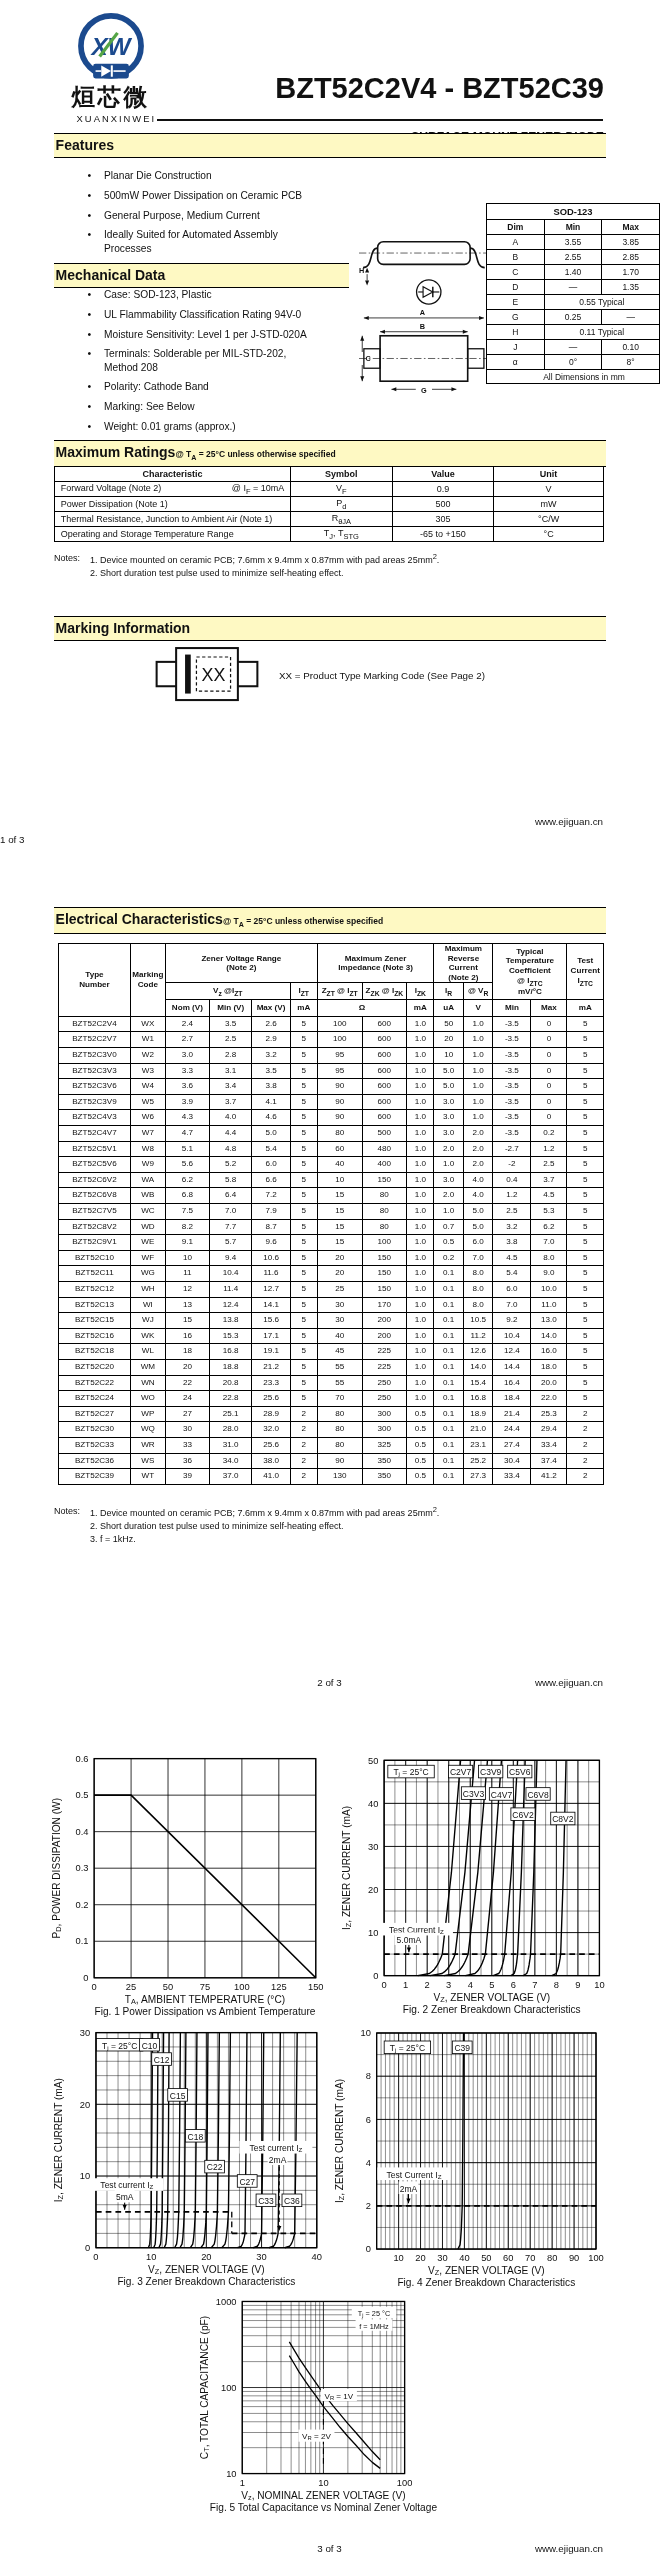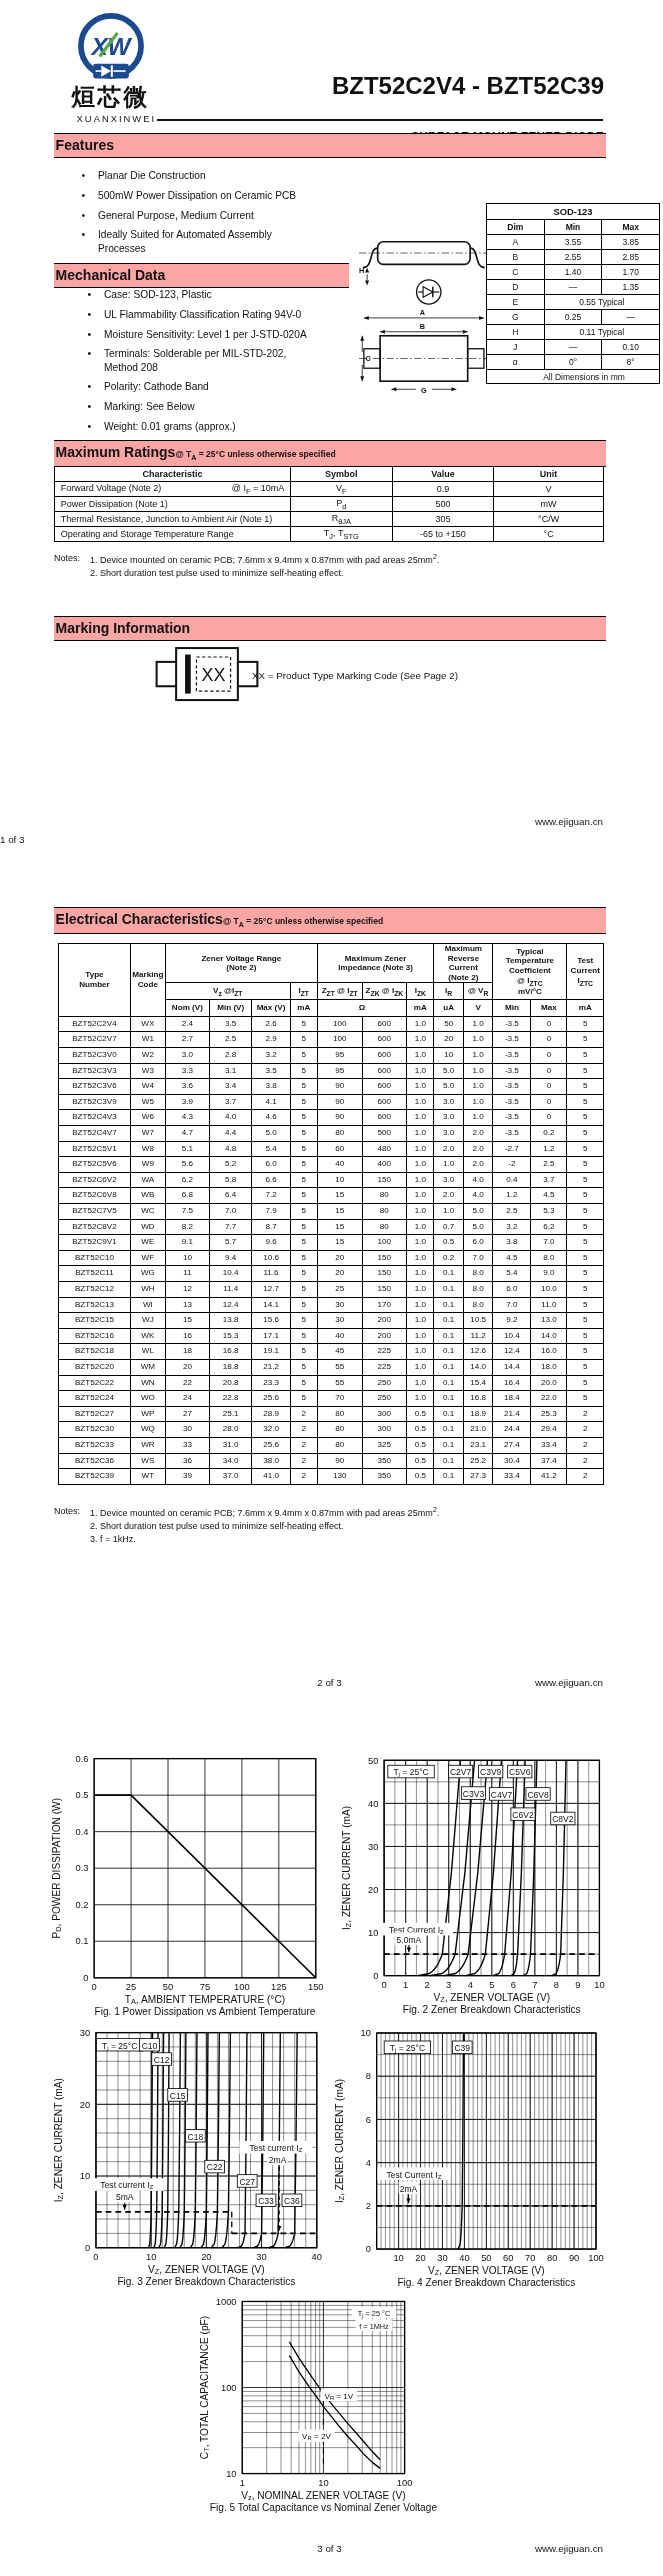--- a/index.html
+++ b/index.html
@@ -1,21 +1,21 @@
 <!DOCTYPE html>
 <html style="font-size:13px"><head>
 <meta charset="utf-8">
 <style>
   html,body{margin:0;padding:0;background:#888;}
   #page{position:relative;width:664px;height:2576px;background:#fff;color:#111;
         font-family:"Liberation Sans",sans-serif;overflow:hidden;}
   .abs{position:absolute;}
   .b{font-weight:bold;}
   .sec{position:absolute;left:54px;width:550px;border-top:1.6px solid #000;border-bottom:1.6px solid #000;
-       padding:3.3px 0 4.1px 1.6px;font-weight:bold;font-size:14px;background:#fca5a5;}
+       padding:3.3px 0 4.1px 1.6px;font-weight:bold;font-size:14px;background:#fef9c3;}
   .sec .cond{font-size:8.5px;font-weight:bold;}
   ul.blist{list-style:none;margin:0;padding:0;font-size:10.2px;line-height:1.3;}
   ul.blist li{position:relative;padding-left:23px;margin-bottom:6.5px;}
   ul.blist li::before{content:"\2022";position:absolute;left:6.5px;font-size:10.6px;}
   table{border-collapse:collapse;background:#fff;}
   
   .sod{position:absolute;left:486px;top:203px;width:174px;font-size:8.5px;border:1.6px solid #000;text-align:center;table-layout:fixed;}
   .sod th,.sod td{border:0.8px solid #000;height:14px;padding:0;}
   .sod .ttl{font-weight:bold;font-size:9.4px;height:15.4px;margin-top:14px;}
   .sod tfoot td{font-size:8.5px;height:13px;padding-left:22px;}
@@ -45,28 +45,28 @@
     <line x1="34" y1="57" x2="56" y2="28" stroke="#55a546" stroke-width="4"></line>
     <rect x="26" y="66" width="44" height="18" rx="3" fill="#1b4a8e"></rect>
     <line x1="29" y1="75" x2="36" y2="75" stroke="#fff" stroke-width="2"></line>
     <polygon points="36,68 36,82 48,75" fill="#fff"></polygon>
     <line x1="49" y1="68" x2="49" y2="82" stroke="#fff" stroke-width="2.5"></line>
     <line x1="51" y1="75" x2="66" y2="75" stroke="#fff" stroke-width="2"></line>
   </svg>
   <div class="abs b" style="left:65px;top:81px;width:91px;text-align:center;font-size:23.6px;letter-spacing:2.4px">烜芯微</div>
   <div class="abs" style="left:65px;top:113px;width:91px;text-align:right;font-size:9.4px;letter-spacing:2px">XUANXINWEI</div>
 
-  <div class="abs b" style="left:228px;top:72px;width:376px;text-align:right;font-size:24px">BZT52C2V4 - BZT52C39</div>
+  <div class="abs b" style="left:228px;top:72px;width:376px;text-align:right;font-size:29px">BZT52C2V4 - BZT52C39</div>
   <div class="abs" style="left:157px;top:119px;width:446px;height:2.4px;background:#111"></div>
   <div class="abs b" style="left:228px;top:130px;width:376px;text-align:right;font-size:12.2px">SURFACE MOUNT ZENER DIODE</div>
 
   <div class="sec" style="top:133px">
     <span>Features</span>
   </div>
-  <ul class="blist abs" style="left:75px;top:169px;width:268px" id="features-list">
+  <ul class="blist abs" style="left:81px;top:169px;width:268px" id="features-list">
       <li>Planar Die Construction</li>
       <li>500mW Power Dissipation on Ceramic PCB</li>
       <li>General Purpose, Medium Current</li>
       <li>Ideally Suited for Automated Assembly<br>Processes</li>
     </ul>
 
   <div class="sec" style="top:263px;width:293px">
     <span>Mechanical Data</span>
   </div>
   <ul class="blist abs" style="left:81px;top:288px;width:276px" id="mech-list">
@@ -241,21 +241,21 @@
     <span>Marking Information</span>
   </div>
   <svg class="abs" style="left:150px;top:644px" width="114" height="65" viewBox="0 0 140 80">
     <rect x="8" y="22" width="26" height="30" fill="#fff" stroke="#111" stroke-width="2.5"></rect>
     <rect x="106" y="22" width="26" height="30" fill="#fff" stroke="#111" stroke-width="2.5"></rect>
     <rect x="32" y="5" width="76" height="64" fill="#fff" stroke="#111" stroke-width="2.5"></rect>
     <rect x="43" y="13" width="7" height="48" fill="#111"></rect>
     <rect x="57" y="16" width="42" height="42" fill="none" stroke="#111" stroke-width="1.5" stroke-dasharray="4,3"></rect>
     <text x="78" y="45" text-anchor="middle" font-size="22" fill="#111" id="marking-code-svg">XX</text>
   </svg>
-  <div class="abs" style="left:252px;top:670px;font-size:9.8px">XX = Product Type Marking Code (See Page 2)</div>
+  <div class="abs" style="left:279px;top:670px;font-size:9.8px">XX = Product Type Marking Code (See Page 2)</div>
 
   <div class="ftr" style="left:0;top:834px;width:659px;text-align:left">1 of 3</div>
   <div class="ftr" style="left:488px;top:816px;width:115px;text-align:right">www.ejiguan.cn</div>
 
   <div class="sec" style="top:907px">
     <span>Electrical Characteristics</span><span class="cond">@ T<sub>A</sub> = 25°C unless otherwise specified</span>
   </div>
 
   <table class="elec">
     <colgroup>

